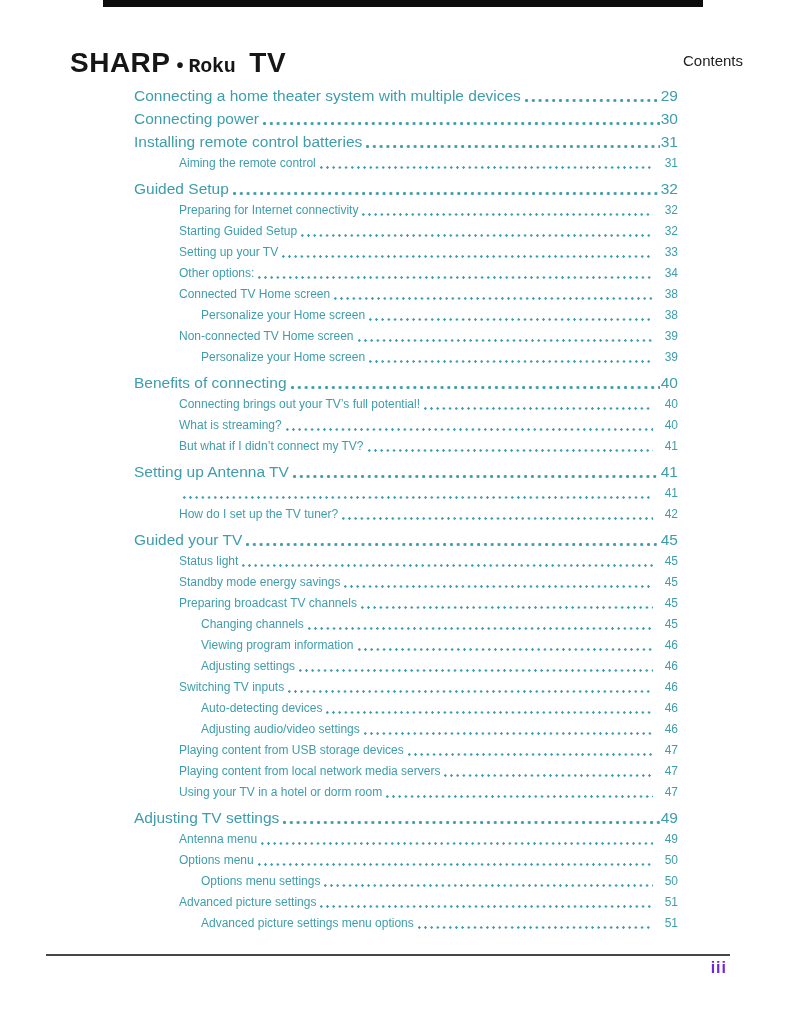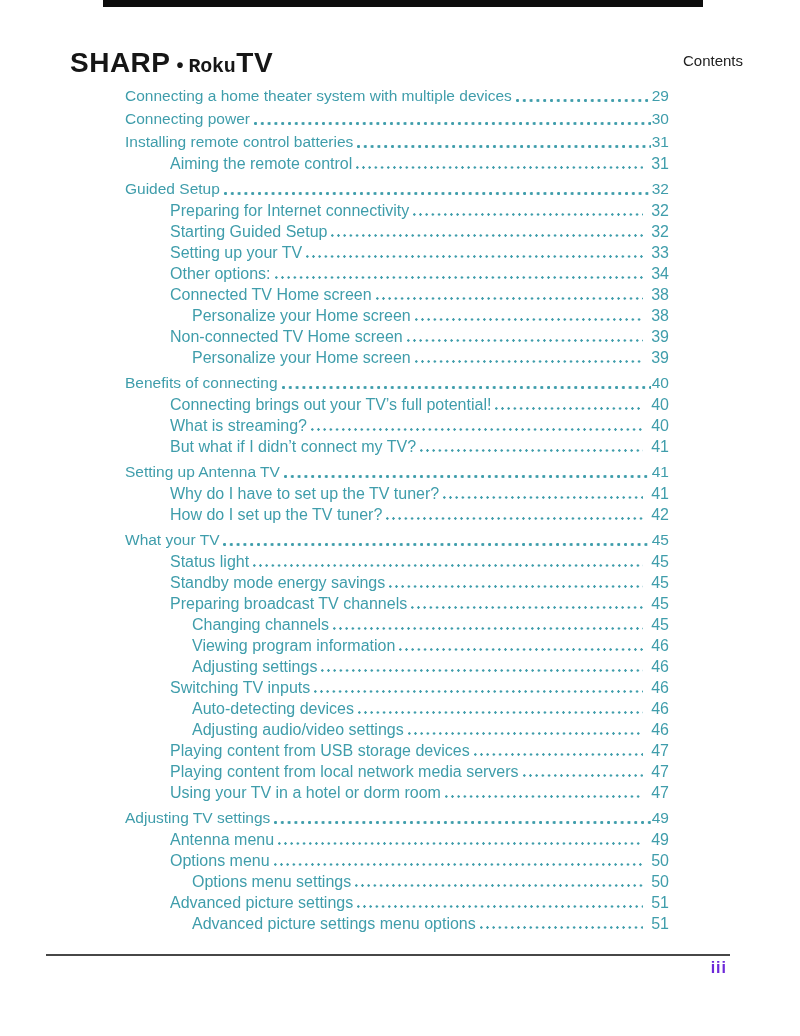--- a/index.html
+++ b/index.html
@@ -14,35 +14,35 @@
     position:absolute; left:103px; top:0; width:600px; height:7px;
   }
   .brand {
     position:absolute; left:70px; top:47px;
     display:flex; align-items:baseline;
     color:#161616; white-space:nowrap;
   }
   .brand-sharp { font-size:28px; font-weight:700; letter-spacing:0.5px; }
   .brand-dot   { font-size:20px; font-weight:900; margin:0 5px 0 6px; }
   .brand-roku  { font-size:20px; font-weight:800; letter-spacing:-0.3px;font-family:Liberation Mono, monospace; }
-  .brand-tv    { font-size:28px; font-weight:700; margin-left:1px; letter-spacing:0.5px; }
+  .brand-tv    { font-size:28px; font-weight:700; margin-left:14px; letter-spacing:0.5px; }
   .contents-label {
     position:absolute; left:683px; top:52px;
     font-size:15px; color:#222222;
   }
   #toc-list {
-    position:absolute; left:125px; top:84px; width:544px;
+    position:absolute; left:134px; top:84px; width:544px;
   }
   .toc-row {
     display:flex; align-items:baseline;
     color:var(--accent, #3f9dab);
     cursor:default;
   }
   .level-1 { height:23px; line-height:23px; font-size:15.5px; font-weight:500; }
-  .level-2, .level-3 { height:21px; line-height:21px; font-size:16px; }
+  .level-2, .level-3 { height:21px; line-height:21px; font-size:12px; }
   .level-2 { padding-left:45px; }
   .level-3 { padding-left:67px; }
   .section-start { margin-top:3px; }
   .toc-title { white-space:nowrap; }
   .leader {
     flex:1; align-self:flex-end;
     height:3px; margin:0 1px 5px 4px;
     background-image:radial-gradient(circle at 1.3px 1.5px, var(--accent, #3f9dab) 1.05px, transparent 1.4px);
     background-size:6.2px 3px;
     background-repeat:repeat-x;
@@ -162,31 +162,30 @@
       <span class="toc-title">But what if I didn’t connect my TV?</span>
       <span class="leader"></span>
       <span class="toc-page">41</span>
     </div>
     <div class="toc-row level-1 section-start">
       <span class="toc-title">Setting up Antenna TV</span>
       <span class="leader"></span>
       <span class="toc-page">41</span>
     </div>
     <div class="toc-row level-2">
-      <span class="toc-title">Why do I have to set up the TV tuner?</span>
       <span class="leader"></span>
       <span class="toc-page">41</span>
     </div>
     <div class="toc-row level-2">
       <span class="toc-title">How do I set up the TV tuner?</span>
       <span class="leader"></span>
       <span class="toc-page">42</span>
     </div>
     <div class="toc-row level-1 section-start">
-      <span class="toc-title">What your TV</span>
+      <span class="toc-title">Guided your TV</span>
       <span class="leader"></span>
       <span class="toc-page">45</span>
     </div>
     <div class="toc-row level-2">
       <span class="toc-title">Status light</span>
       <span class="leader"></span>
       <span class="toc-page">45</span>
     </div>
     <div class="toc-row level-2">
       <span class="toc-title">Standby mode energy savings</span>

